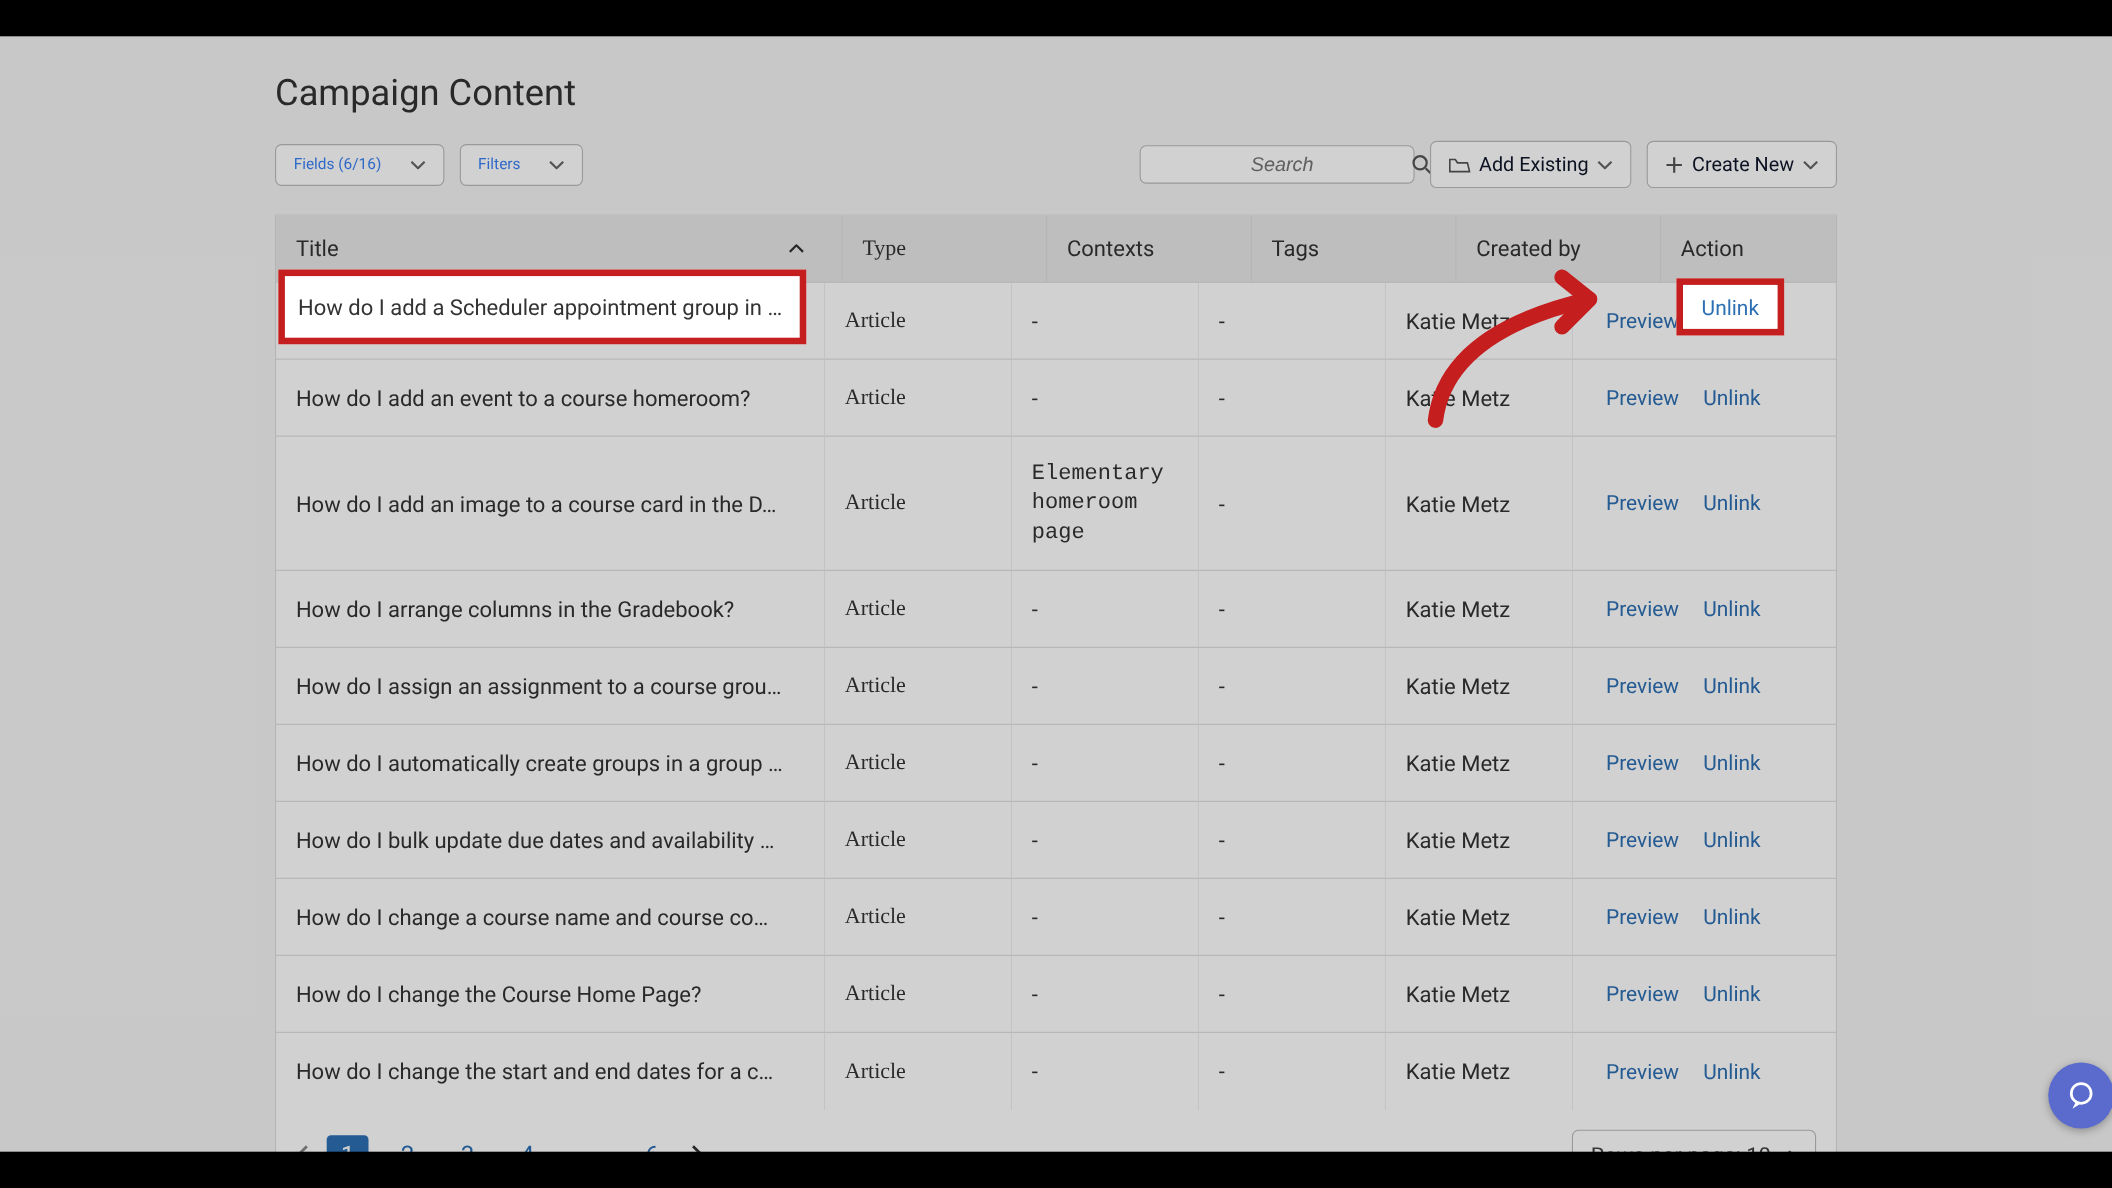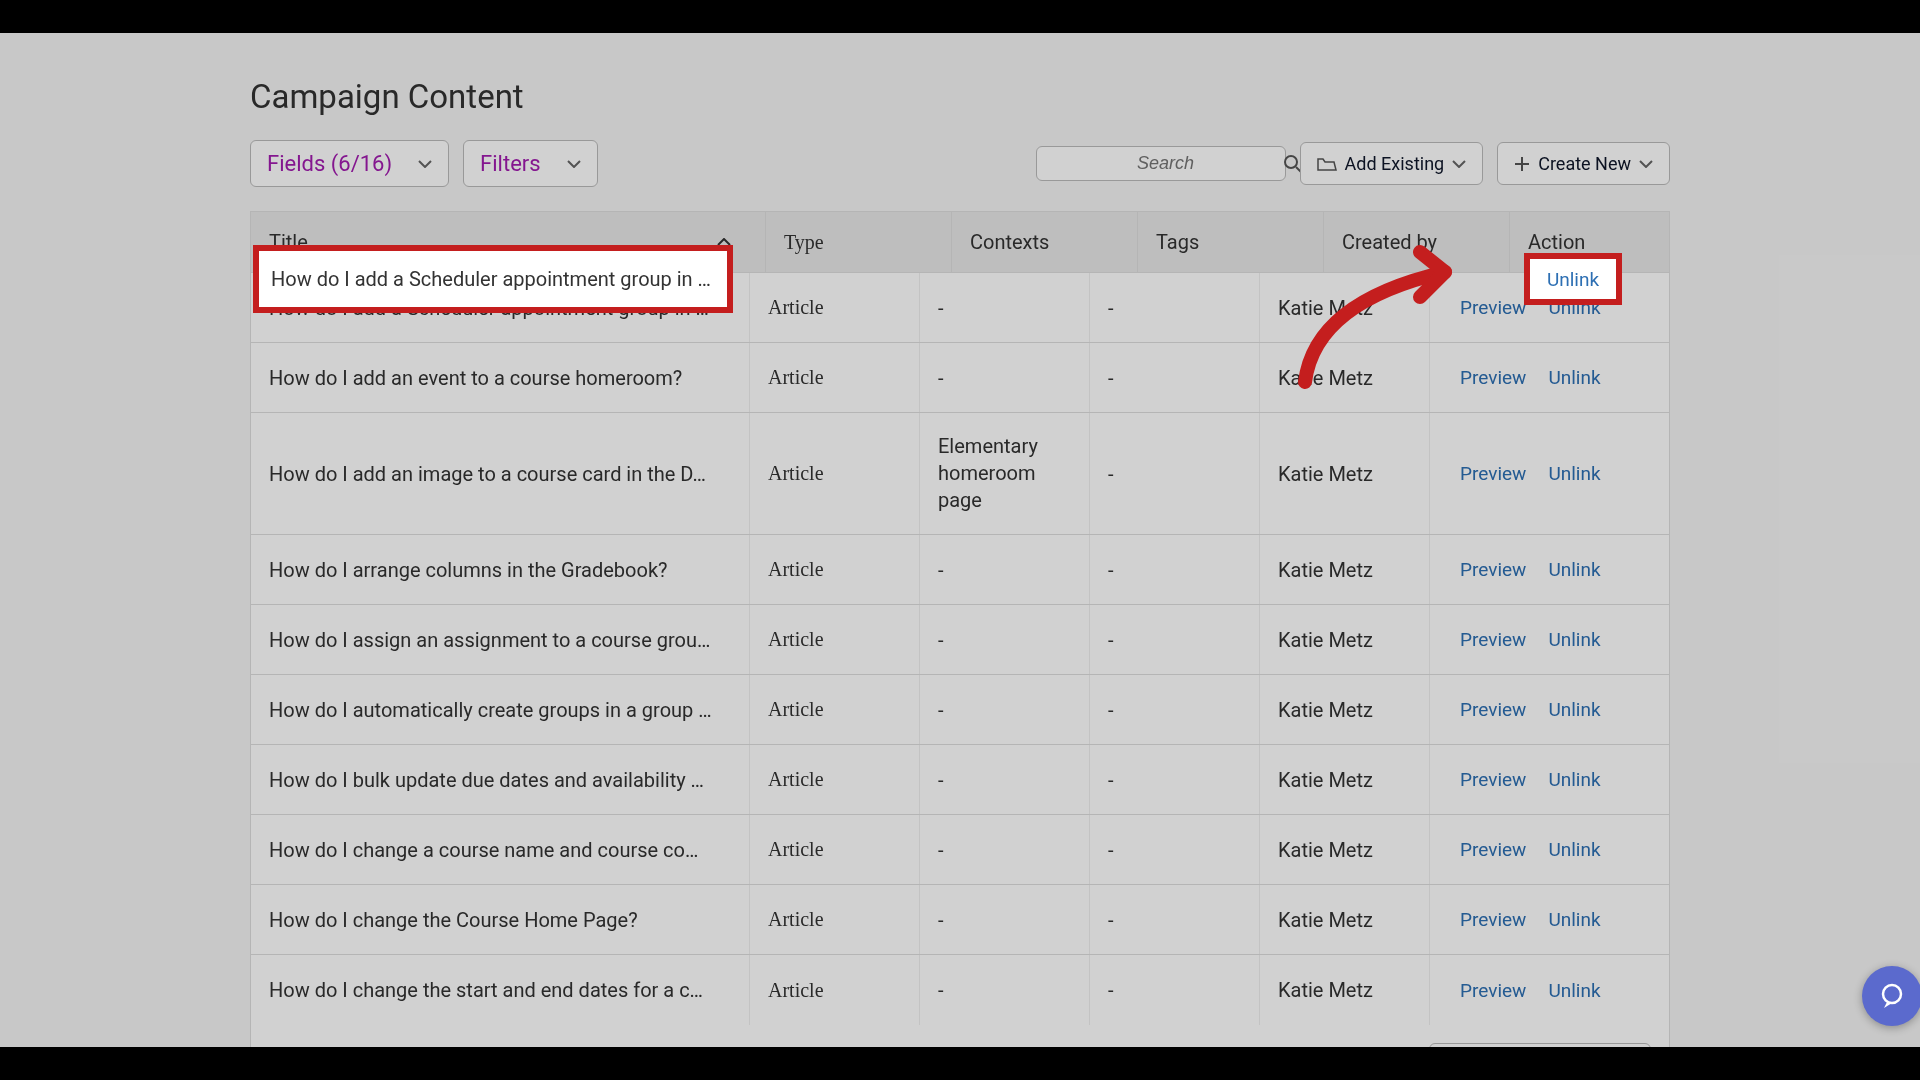--- a/index.html
+++ b/index.html
@@ -27,21 +27,21 @@
   background: rgba(0,0,0,0.18);
   z-index: 40;
   pointer-events: none;
 }
 .container {
   position: absolute;
   top: 33px;
   left: 0;
   right: 0;
   bottom: 33px;
-  padding: 44px 250px 0 250px;
+  padding: 32px 250px 0 250px;
 }
 .page-title {
   font-size: 33px;
   font-weight: 400;
   color: #333;
   margin-bottom: 24px;
 }
 .toolbar {
   display: flex;
   align-items: center;
@@ -49,22 +49,22 @@
   margin-bottom: 24px;
 }
 .btn-dropdown {
   display: flex;
   align-items: center;
   gap: 18px;
   padding: 10px 16px;
   background: #fff;
   border: 1px solid #bbb;
   border-radius: 6px;
-  font-size: 22px;
-  color: #a21caf;
+  font-size: 14px;
+  color: #3b82f6;
   cursor: pointer;
 }
 .btn-dropdown .chev { margin-left: 8px; }
 .spacer { flex: 1; }
 .search-box {
   display: flex;
   align-items: center;
   background: #fff;
   border: 1px solid #bbb;
   border-radius: 6px;
@@ -131,21 +131,21 @@
   font-size: 20px;
   color: #333;
   border-left: 1px solid #eee;
   display: flex;
   align-items: center;
   white-space: nowrap;
   overflow: hidden;
   text-overflow: ellipsis;
 }
 .td:first-child { border-left: none; }
-.td.multiline { white-space: normal; line-height: 1.35; }
+.td.multiline { white-space: normal; line-height: 1.35; font-family: Liberation Mono, monospace; }
 .action-links { gap: 22px; justify-content: flex-start; padding-left: 30px; }
 .action-link {
   color: #2d6fb3;
   font-size: 19px;
   cursor: pointer;
 }
 .pagination {
   display: flex;
   align-items: center;
   justify-content: space-between;

